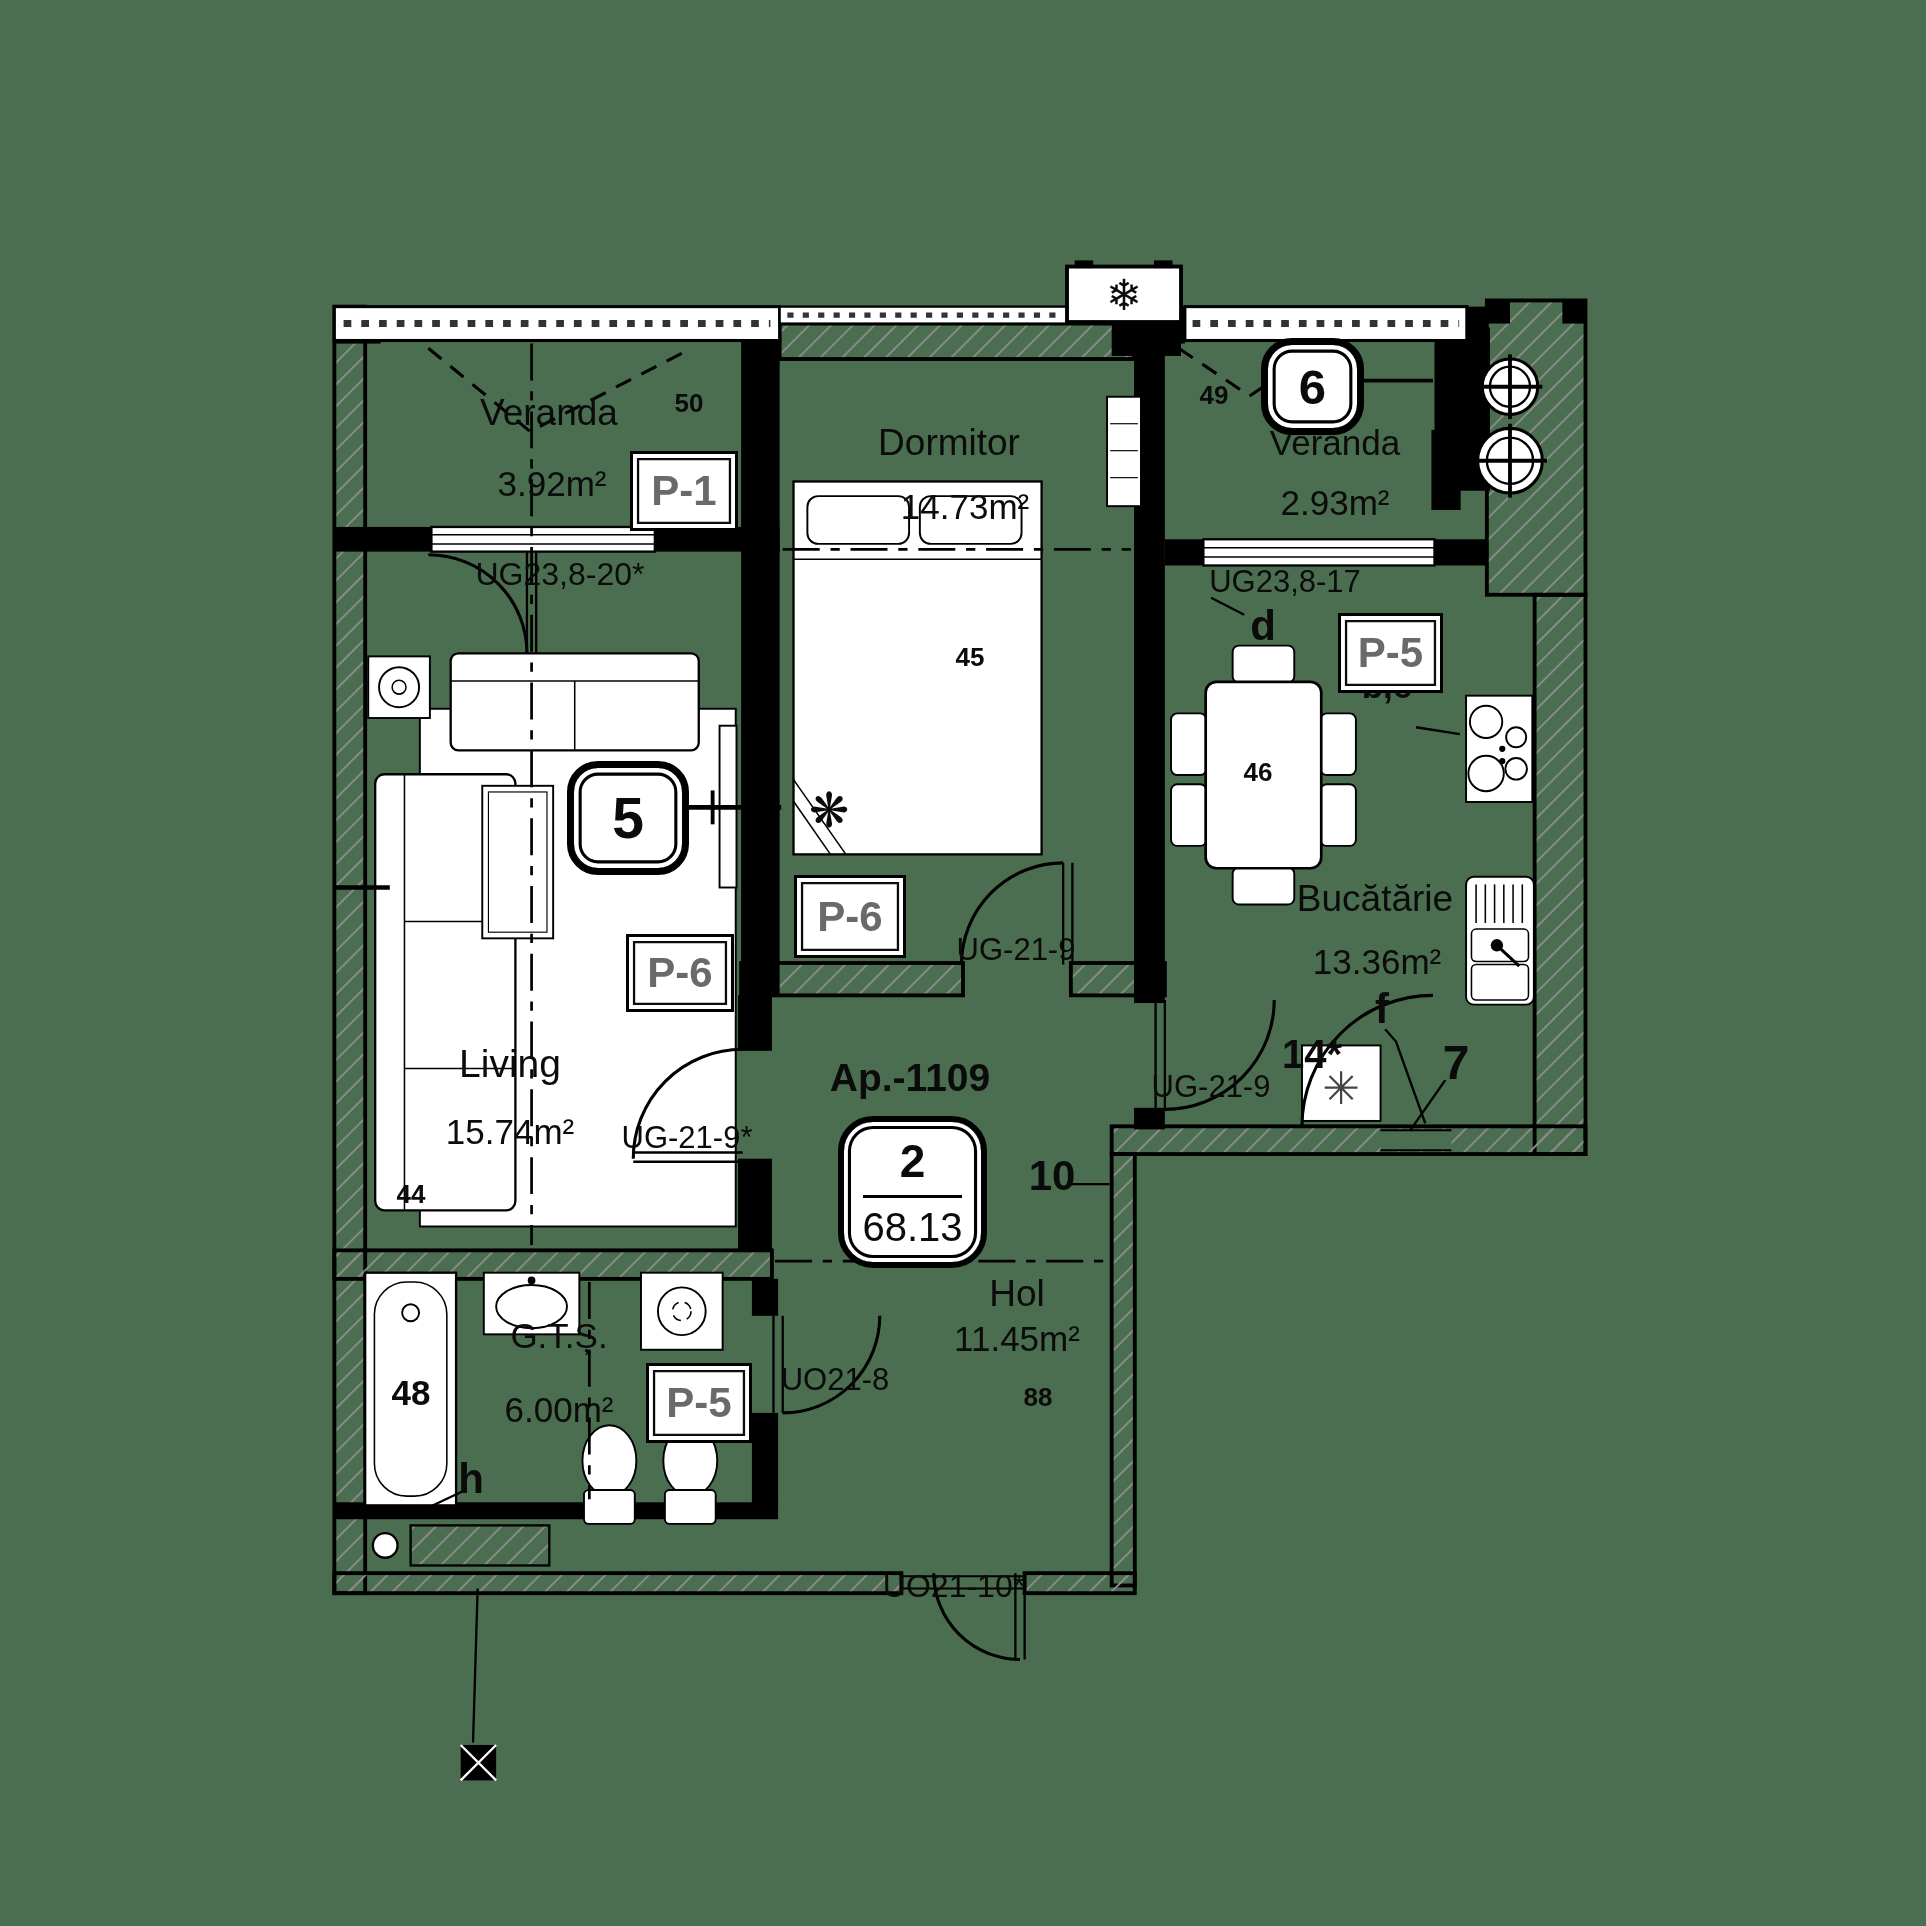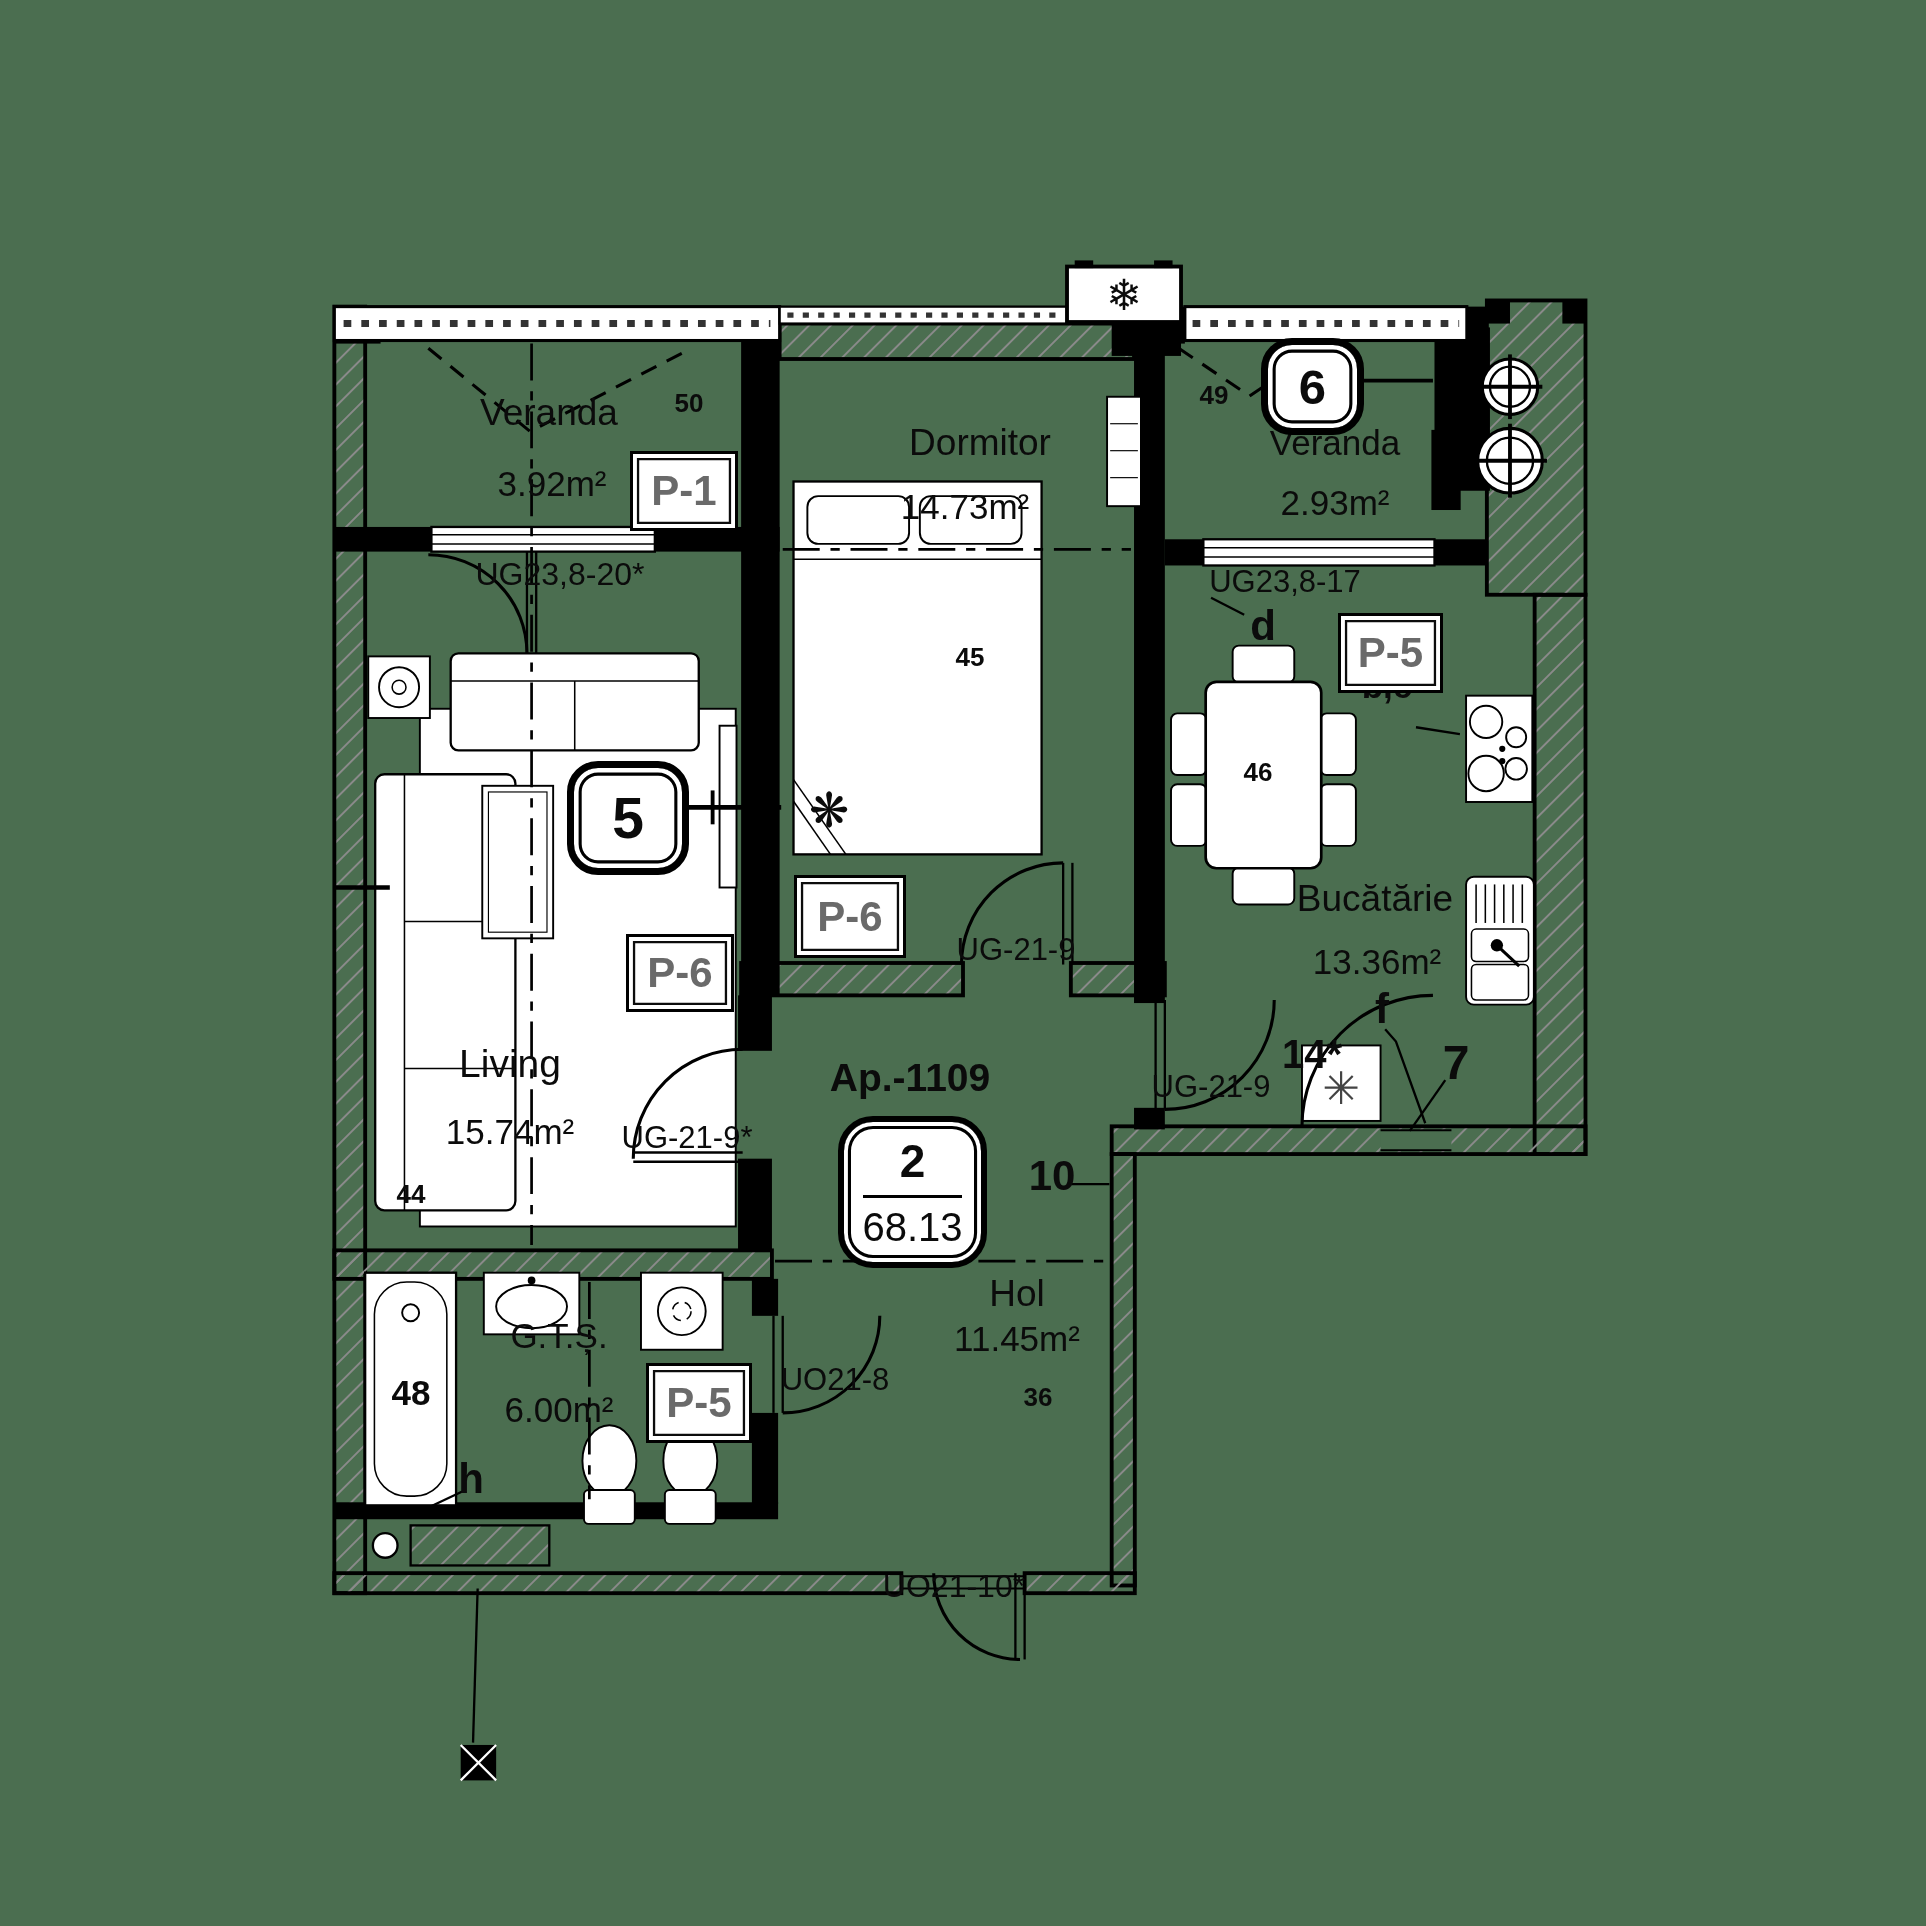--- a/index.html
+++ b/index.html
@@ -247,39 +247,39 @@
     <rect x="598" y="2265" width="46" height="46" fill="#000"></rect>
     <line x1="598" y1="2265" x2="644" y2="2311" stroke="#fff" stroke-width="3"></line>
     <line x1="644" y1="2265" x2="598" y2="2311" stroke="#fff" stroke-width="3"></line>
   </g>
 </svg>
 
 <div class="lb room-name" style="left:549px;top:412px">Veranda</div>
 <div class="lb room-area" style="left:552px;top:483px">3.92m²</div>
 <div class="lb room-num" style="left:689px;top:403px">50</div>
 
-<div class="lb room-name" style="left:980px;top:442px">Dormitor</div>
+<div class="lb room-name" style="left:949px;top:442px">Dormitor</div>
 <div class="lb room-area" style="left:965px;top:506px">14.73m²</div>
 <div class="lb room-num" style="left:970px;top:657px">45</div>
 
 <div class="lb room-num" style="left:1214px;top:395px">49</div>
 <div class="lb room-name" style="left:1335px;top:442px;font-size:35px">Veranda</div>
 <div class="lb room-area" style="left:1335px;top:502px">2.93m²</div>
 
 <div class="lb room-name" style="left:1375px;top:898px">Bucătărie</div>
 <div class="lb room-area" style="left:1377px;top:961px">13.36m²</div>
 <div class="lb room-num" style="left:1258px;top:772px">46</div>
 
 <div class="lb room-name" style="left:510px;top:1063px;font-size:39px">Living</div>
 <div class="lb room-area" style="left:510px;top:1131px">15.74m²</div>
 <div class="lb room-num" style="left:411px;top:1194px">44</div>
 
 <div class="lb room-name" style="left:1017px;top:1293px">Hol</div>
 <div class="lb room-area" style="left:1017px;top:1338px">11.45m²</div>
-<div class="lb room-num" style="left:1038px;top:1397px">36</div>
+<div class="lb room-num" style="left:1038px;top:1397px">88</div>
 
 <div class="lb room-name" style="left:559px;top:1335px;font-size:35px">G.T.Ș.</div>
 <div class="lb room-area" style="left:559px;top:1409px">6.00m²</div>
 <div class="lb room-num" style="left:411px;top:1392px;font-size:35px">48</div>
 
 <div class="lb" style="left:910px;top:1077px;font-size:39px;font-weight:bold">Ap.-1109</div>
 
 <div class="lb open-lb" style="left:560px;top:574px;font-size:32px">UG23,8-20*</div>
 <div class="lb open-lb" style="left:1285px;top:581px">UG23,8-17</div>
 <div class="lb open-lb" style="left:1016px;top:949px">UG-21-9</div>

